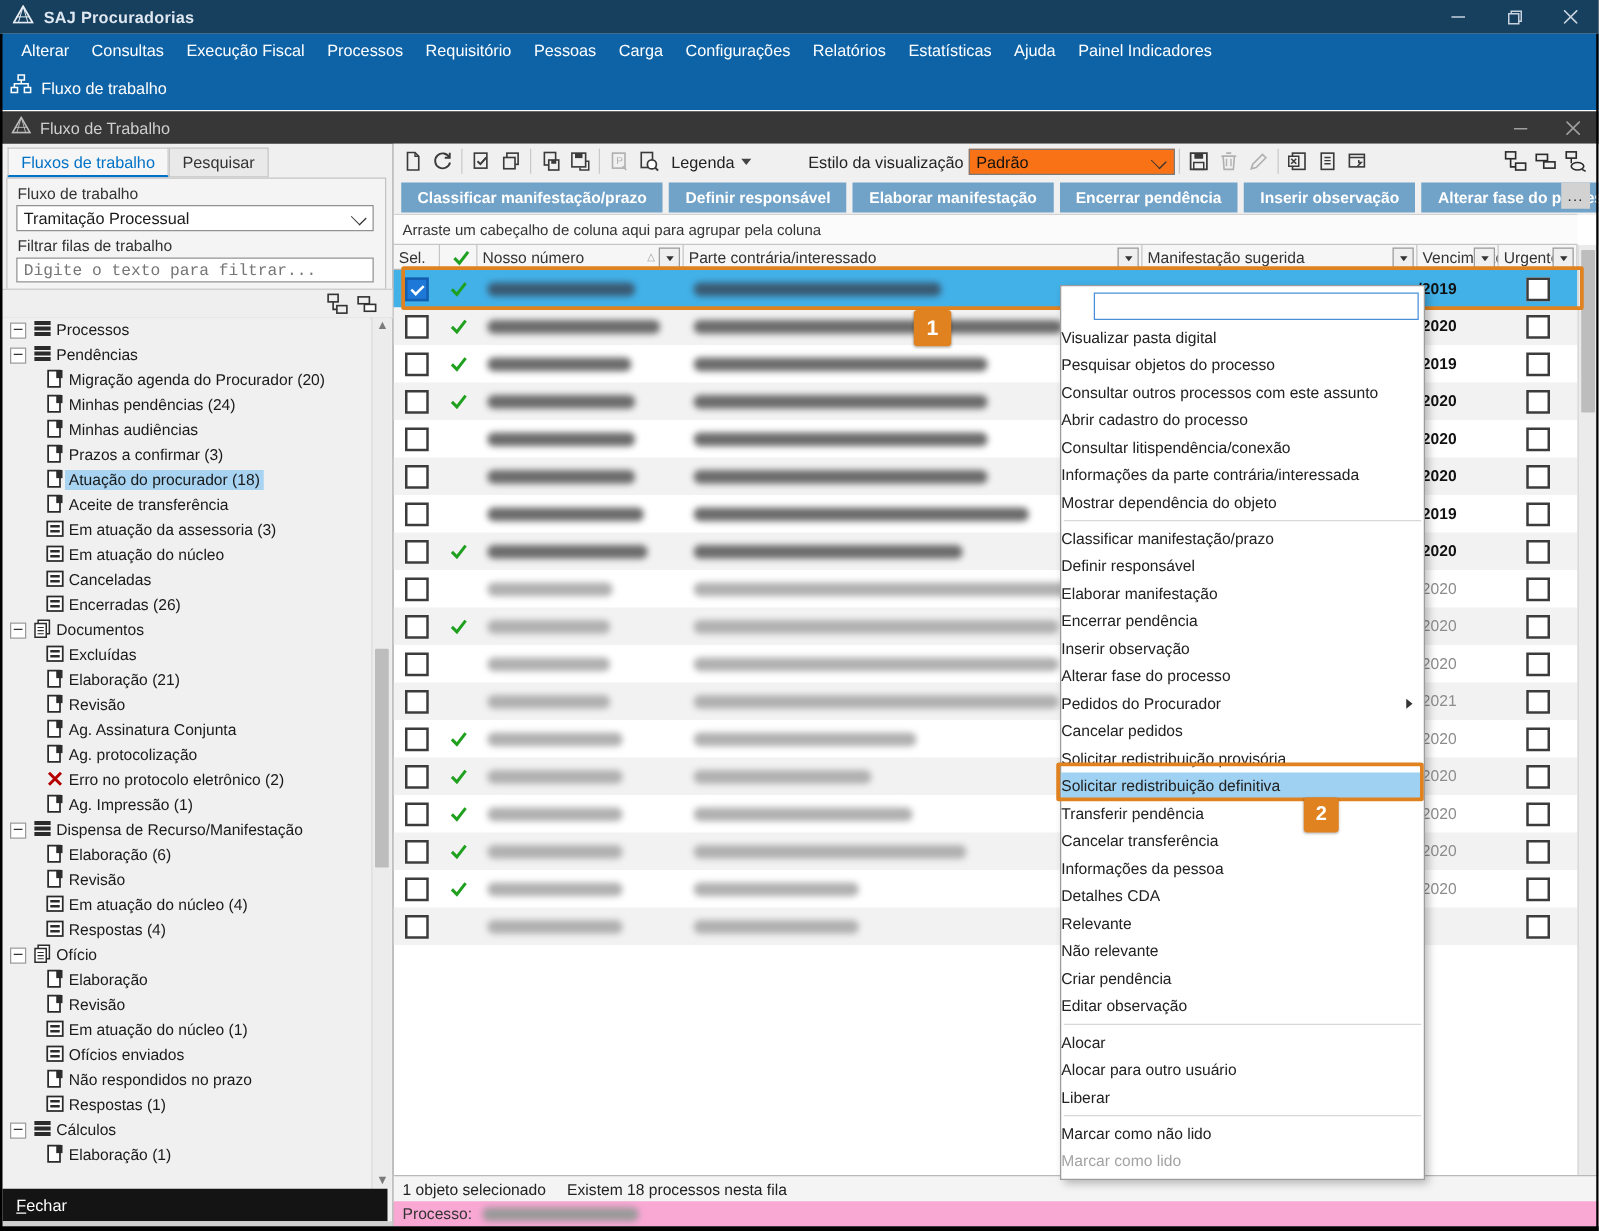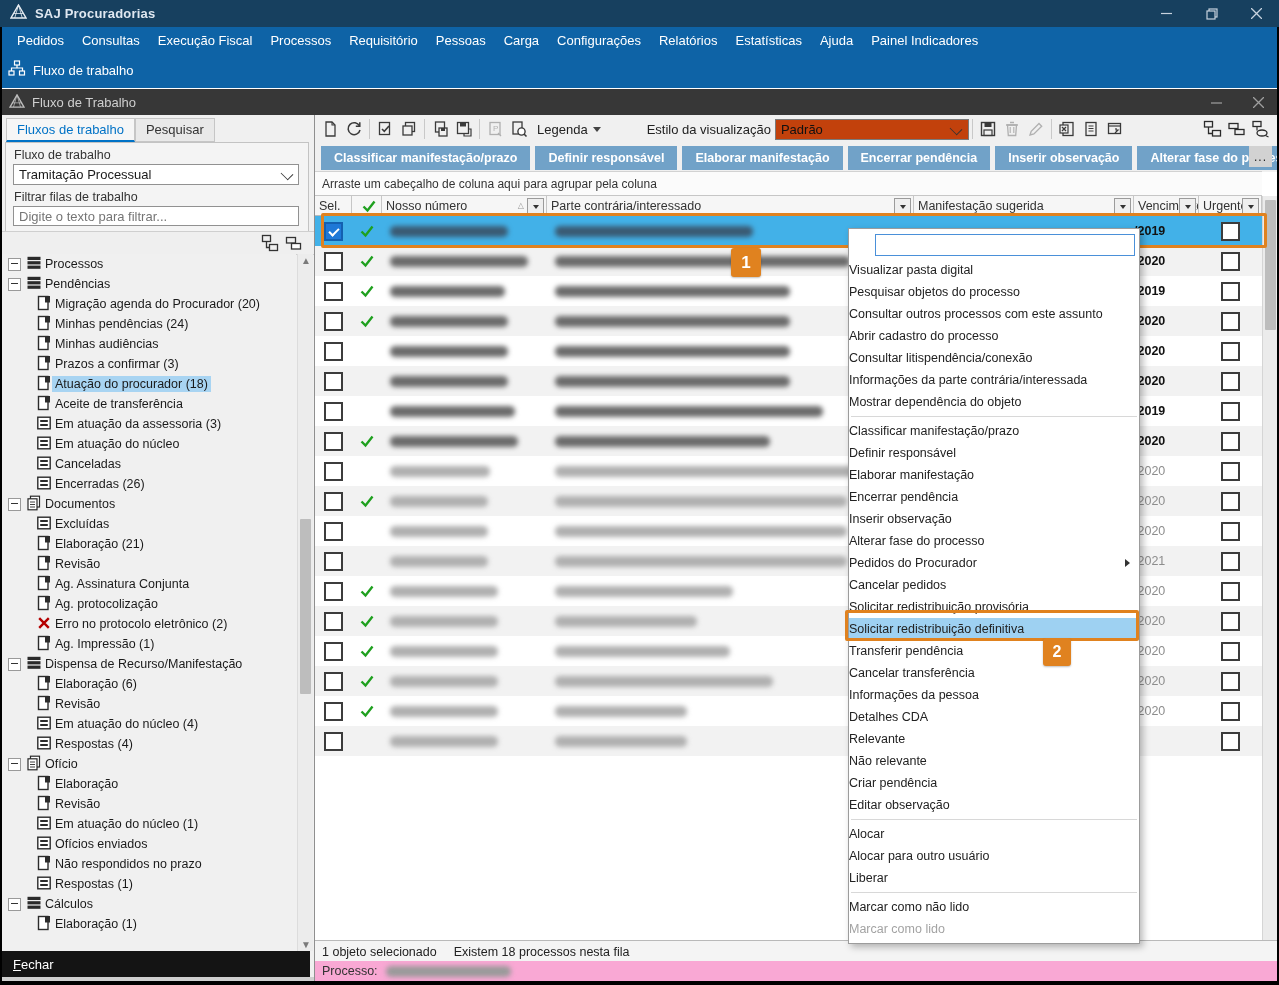--- a/index.html
+++ b/index.html
@@ -26,21 +26,21 @@
   .left{left:0;top:115px;width:314px;height:866px;background:#f0f0f0;border-right:1px solid #8f8f8f;}
   .tabs{position:absolute;left:6px;top:3px;display:flex;}
   .tab{font-size:13px;padding:3px 10px 4px 10px;border:1px solid #c6c6c6;background:#e9e9e9;color:#333;}
   .tab.active{background:#f6f6f6;color:#0072c6;border-bottom:2px solid #0072c6;padding-bottom:2px;}
   .filterbox{position:absolute;left:5px;top:27px;width:302px;height:88px;border:1px solid #c3c3c3;background:#f4f4f4;}
   .filterbox .flabel{font-size:12.5px;color:#333;margin:5px 0 2px 8px;}
   .combo{position:relative;margin-left:7px;width:286px;height:21px;background:#fff;border:1px solid #919191;
          font-size:13px;color:#1a1a1a;display:flex;align-items:center;padding-left:5px;box-sizing:border-box;}
   .combo .chev{position:absolute;right:6px;top:4px;width:9px;height:9px;border-right:1.6px solid #333;border-bottom:1.6px solid #333;transform:rotate(45deg) scale(1,.8);}
   .tinput{margin-left:7px;width:286px;height:20px;background:#fff;border:1px solid #919191;font-size:13px;
-          color:#333;padding-left:5px;box-sizing:border-box;font-family:Liberation Sans, sans-serif;}
+          color:#333;padding-left:5px;box-sizing:border-box;font-family:Liberation Mono, monospace;}
   .treetools{position:absolute;left:0;top:116px;width:314px;height:22px;border-top:1px solid #cfcfcf;border-bottom:1px solid #cfcfcf;background:#efefef;}
   .treetools .ticon{position:absolute;top:2px;}
   .tree{position:absolute;left:2px;top:139px;width:294px;height:697px;overflow:hidden;background:#f0f0f0;}
   .titem{height:20px;display:flex;align-items:center;font-size:12.5px;color:#1a1a1a;white-space:nowrap;}
   .titem .exp{width:11px;height:11px;border:1px solid #9a9a9a;background:#fff;position:relative;margin:0 5px 0 6px;flex:none;}
   .titem .exp::after{content:"";position:absolute;left:2px;top:4.5px;width:7px;height:1.4px;background:#333;}
   .titem .spacer{width:34px;flex:none;}
   .titem .tl{padding:1px 3px;}
   .titem .tl.sel{background:#a8d4f2;}
   .vscroll{position:absolute;background:#ececec;border-left:1px solid #dcdcdc;}
@@ -51,21 +51,21 @@
   .fechar u{text-decoration:underline;}
   
   .right{left:315px;top:115px;width:964px;height:866px;background:#fff;}
   .toolbar{position:absolute;left:0;top:0;width:964px;height:28px;background:#f0f0f0;display:flex;align-items:center;}
   .tbicon{width:24px;height:22px;display:flex;align-items:center;justify-content:center;flex:none;}
   .tbicon.dis{opacity:.35;}
   .tbsep{width:1px;height:20px;background:#c9c9c9;margin:0 3px;flex:none;}
   .legend{font-size:13px;color:#222;margin-left:6px;display:flex;align-items:center;}
   .legend .tri{width:0;height:0;border-left:4px solid transparent;border-right:4px solid transparent;border-top:5px solid #444;margin-left:5px;}
   .stylelbl{font-size:13px;color:#222;margin-left:46px;}
-  .stylecombo{position:relative;width:194px;height:21px;background:#c2410c;border:1px solid #7a7a7a;margin-left:4px;
+  .stylecombo{position:relative;width:165px;height:21px;background:#f97316;border:1px solid #7a7a7a;margin-left:4px;
               font-size:13px;color:#111;display:flex;align-items:center;padding-left:5px;box-sizing:border-box;flex:none;}
   .stylecombo .chev{position:absolute;right:7px;top:4px;width:9px;height:9px;border-right:1.6px solid #333;border-bottom:1.6px solid #333;transform:rotate(45deg) scale(1,.8);}
   .actions{position:absolute;left:0;top:28px;width:964px;height:29px;background:#f0f0f0;display:flex;align-items:center;padding-left:6px;box-sizing:border-box;}
   .abtn{height:24px;background:#71a2c8;color:#fff;font-size:12.5px;font-weight:bold;display:flex;align-items:center;
         justify-content:center;padding:0 13px;margin-right:5px;flex:none;}
   .morebtn{position:absolute;right:7px;top:31px;width:23px;height:21px;background:#d2d2d2;color:#222;font-size:12px;
         display:flex;align-items:center;justify-content:center;letter-spacing:1px;}
   .groupbar{position:absolute;left:0;top:56px;width:947px;height:25px;background:#fbfbfb;border-top:1px solid #d2d2d2;
         border-bottom:1px solid #c6c6c6;display:flex;align-items:center;font-size:12px;color:#333;padding-left:7px;box-sizing:border-box;}
   .ghead{position:absolute;left:0;top:81px;width:947px;height:20px;display:flex;background:#f6f6f6;border-bottom:1px solid #b9b9b9;box-sizing:border-box;}
@@ -135,21 +135,21 @@
       <span class="winbtn">
           <svg width="11" height="11">
             <path d="M0 0 11 11 M11 0 0 11" stroke="#c7d2de" stroke-width="1.3"></path>
           </svg>
         </span>
     </span>
   </div>
 
   <div class="abs bluebar">
     <div class="menurow" id="menubar">
-        <span class="menu-item">Pedidos</span>
+        <span class="menu-item">Alterar</span>
         <span class="menu-item">Consultas</span>
         <span class="menu-item">Execução Fiscal</span>
         <span class="menu-item">Processos</span>
         <span class="menu-item">Requisitório</span>
         <span class="menu-item">Pessoas</span>
         <span class="menu-item">Carga</span>
         <span class="menu-item">Configurações</span>
         <span class="menu-item">Relatórios</span>
         <span class="menu-item">Estatísticas</span>
         <span class="menu-item">Ajuda</span>

